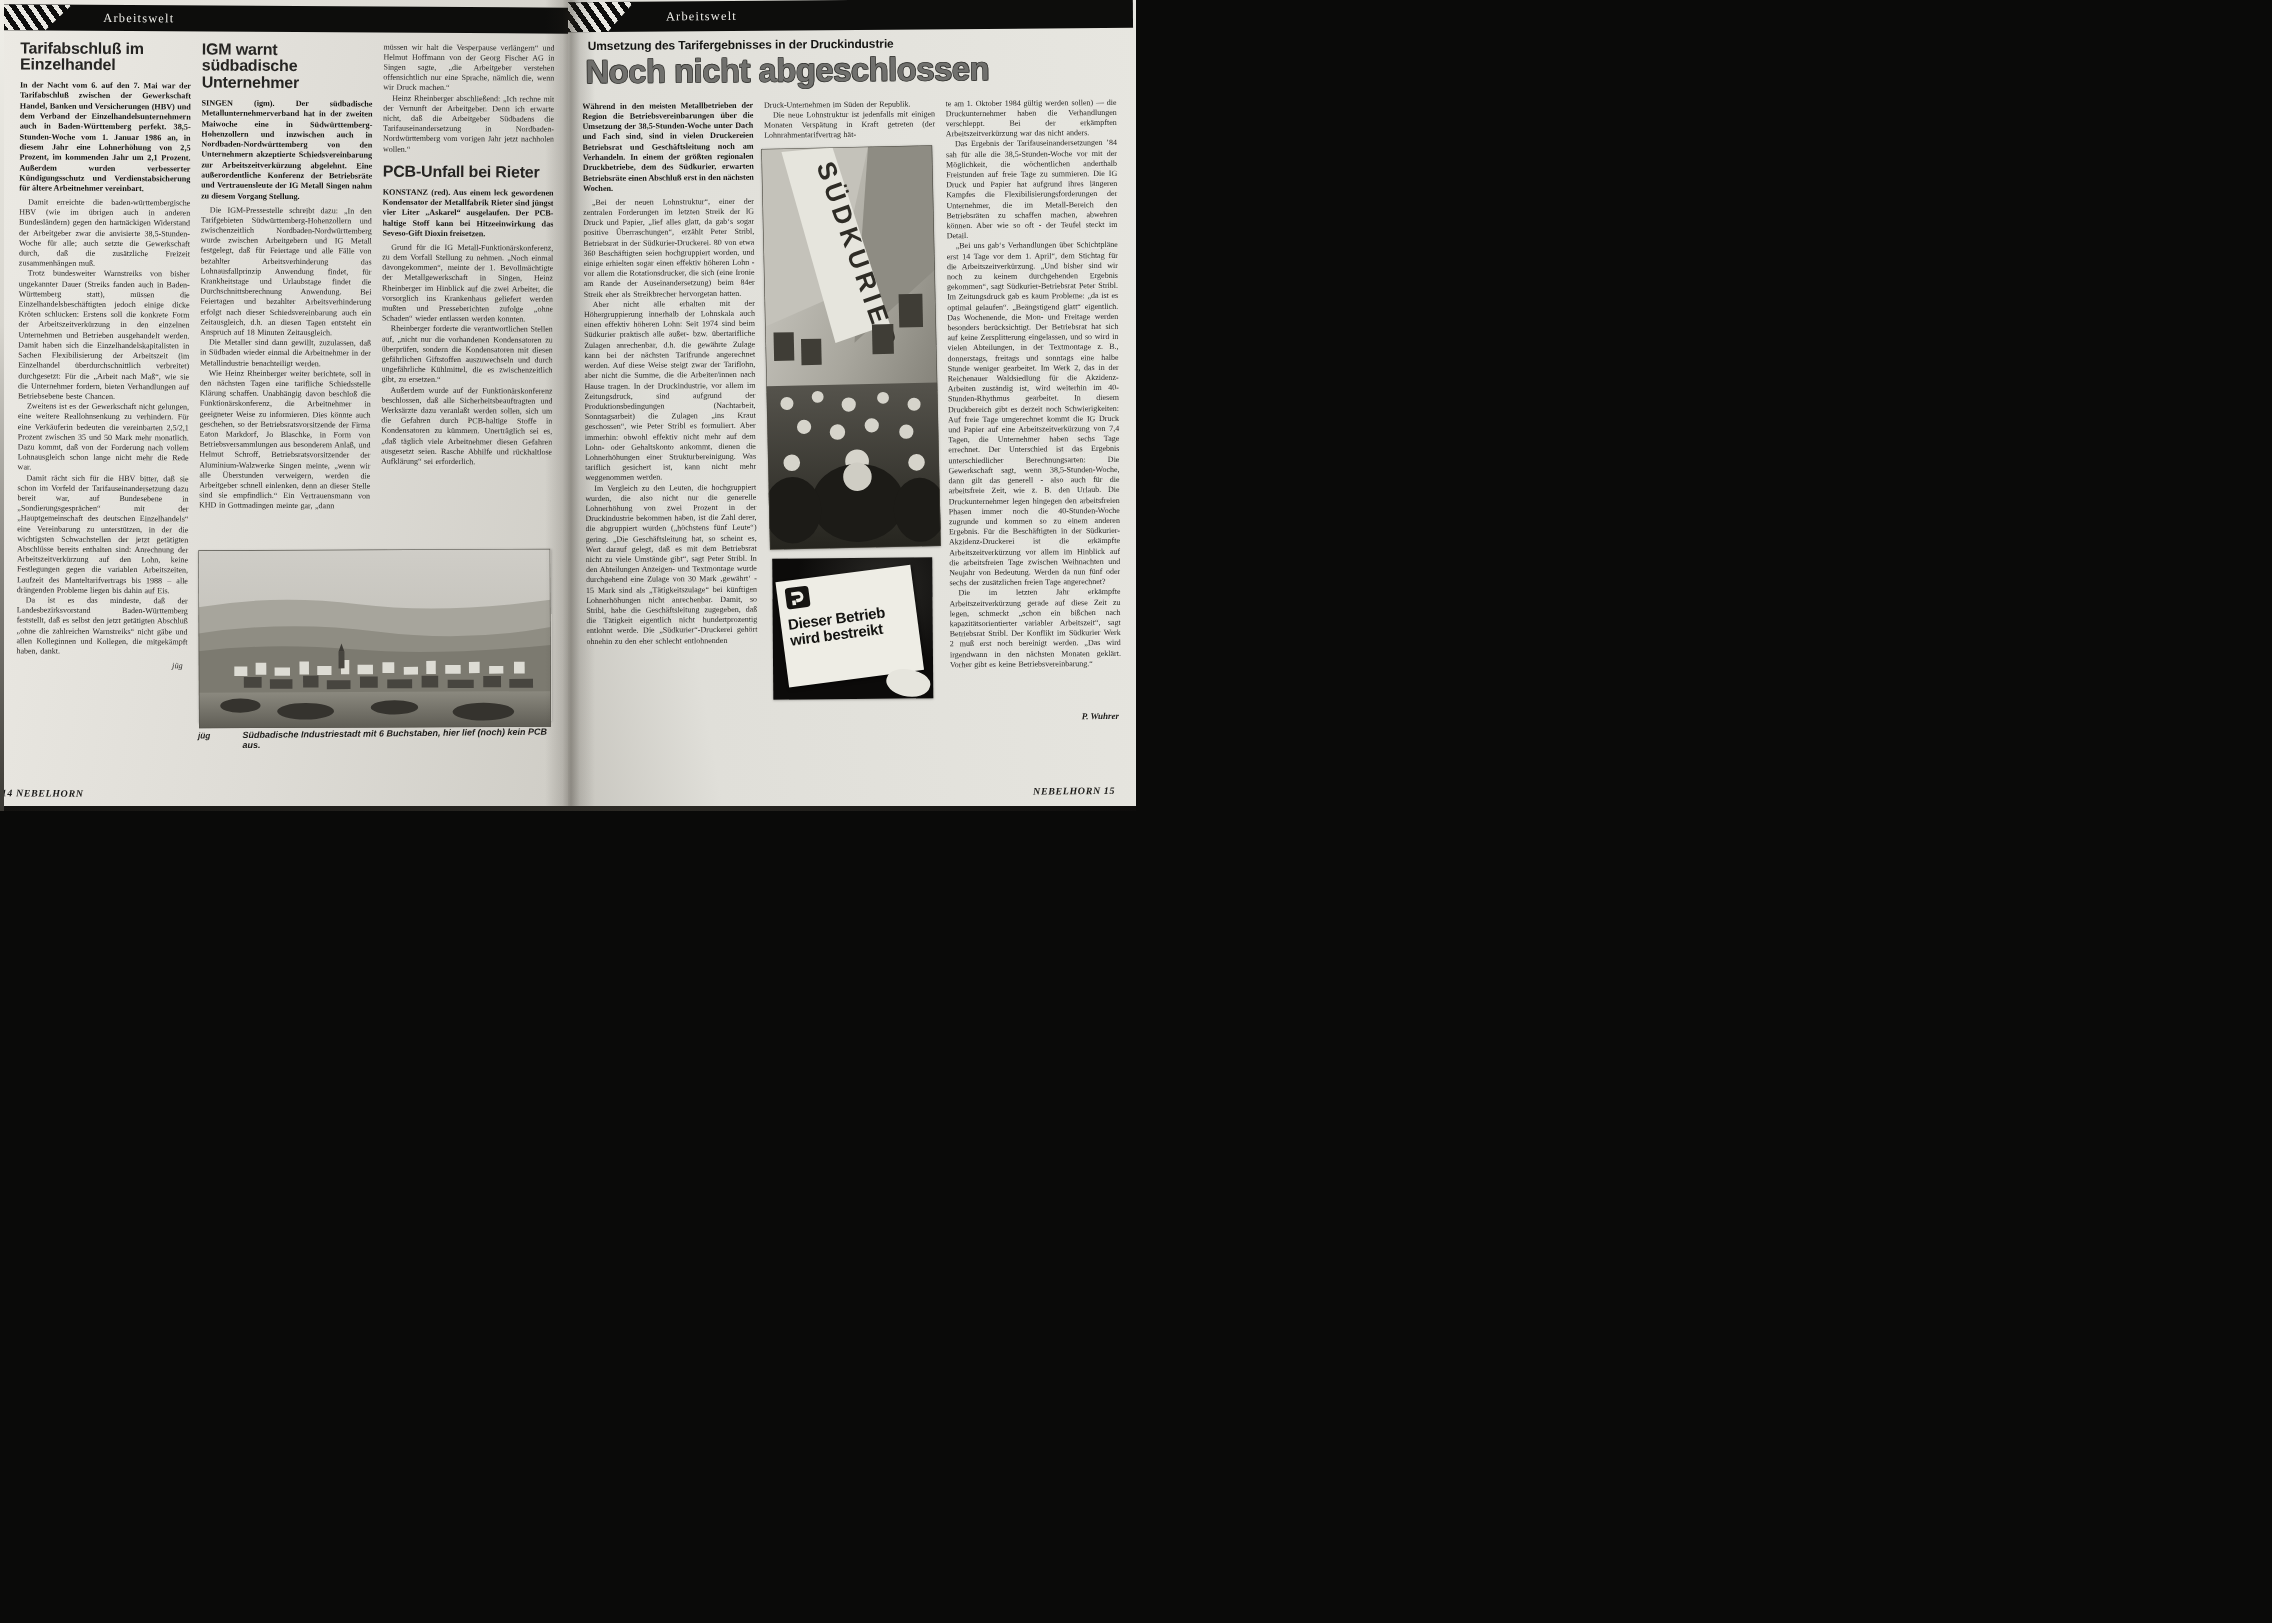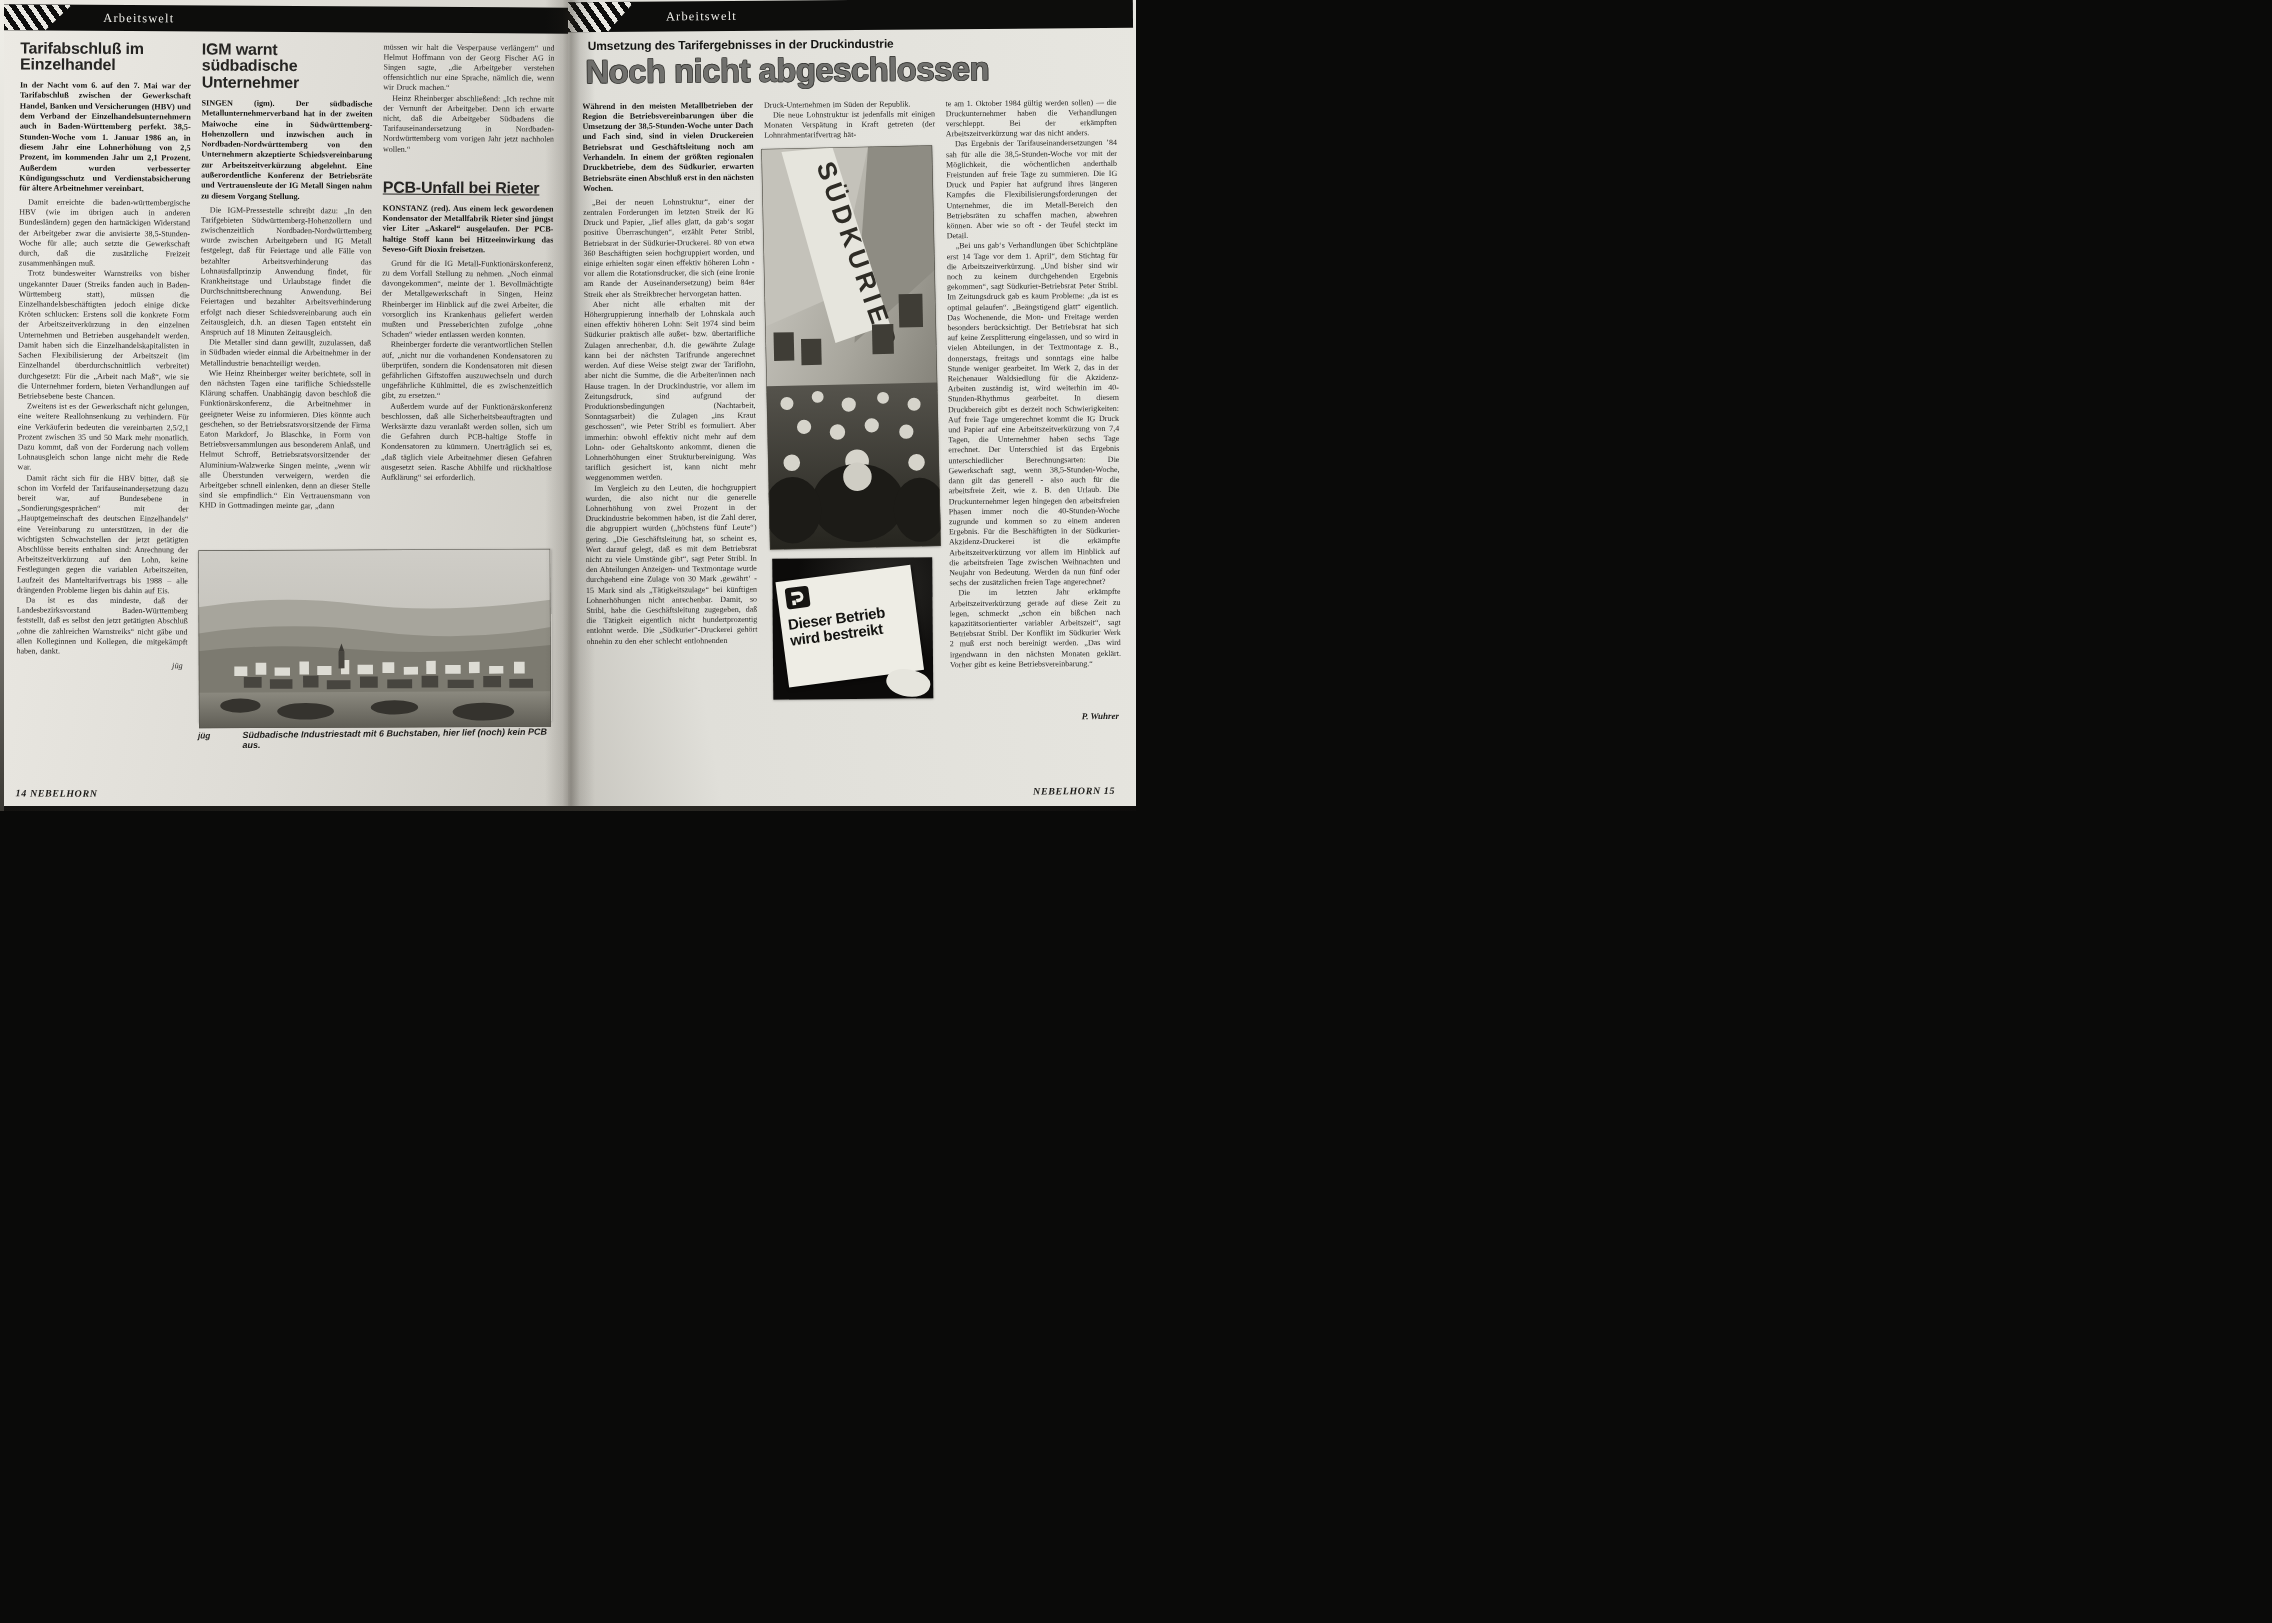--- a/index.html
+++ b/index.html
@@ -47,21 +47,21 @@
 
   .photo-sk{margin-top:7.1px;box-shadow:0 0.6px 2.4px rgba(0,0,0,.3);transform:rotate(-0.8deg);}
   .photo-sk svg{display:block;}
   .photo-sign{position:relative;margin:9.5px 6px 0 4.7px;height:141px;background:radial-gradient(circle at 70% 20%,#2a2926 0%,#0c0b0a 55%);box-shadow:0 0.6px 2.4px rgba(0,0,0,.35);overflow:hidden;}
   .placard{position:absolute;left:9.5px;top:15.4px;width:122px;height:94px;background:#eeede5;transform:rotate(-7deg);padding:6px 7.1px;box-shadow:1.2px 1.8px 3.6px rgba(0,0,0,.5);}
   .placard .sign-line{font-family:"Liberation Sans",sans-serif;font-weight:800;font-size:15px;line-height:1.12;letter-spacing:-0.3px;color:#131311;}
   .union-logo{width:26px;height:24px;margin-bottom:3.6px;}
   .hand-blob{position:absolute;right:3.6px;bottom:2.4px;width:44px;height:27px;background:#e6e5dd;border-radius:55% 45% 60% 50%;transform:rotate(14deg);}
 
   .folio{position:absolute;font-style:italic;font-weight:700;font-size:10px;color:#1c1b19;font-family:"Liberation Serif",serif;}
-  .folio-left{left:18px;bottom:10.7px;letter-spacing:0.6px;}
+  .folio-left{left:4px;bottom:10.7px;letter-spacing:0.6px;}
   .folio-right{right:24px;bottom:13px;letter-spacing:0.6px;margin-left:44px;}
 
   .fold{position:absolute;left:545px;width:50px;top:0;bottom:0;z-index:5;pointer-events:none;background:linear-gradient(90deg,rgba(0,0,0,0) 0%,rgba(40,35,28,.16) 35%,rgba(45,40,32,.38) 52%,rgba(40,35,28,.14) 70%,rgba(0,0,0,0) 100%);}
   .scan-edge-bottom{position:absolute;left:0;right:0;bottom:0;height:5.3px;z-index:6;background:linear-gradient(90deg,#131210,#2c2a25 55%,#0d0c0b);}
   .scan-edge-left{position:absolute;left:0;top:0;bottom:0;width:4.1px;z-index:6;background:linear-gradient(180deg,#f0efe9,#d8d6cf 40%,#3a3833);}
 </style>
 </head>
 <body>
 
 <div class="spread">
@@ -93,21 +93,21 @@
             <p class="body indent">Die IGM-Pressestelle schreibt dazu: „In den Tarifgebieten Südwürttemberg-Hohenzollern und zwischenzeitlich Nordbaden-Nordwürttemberg wurde zwischen Arbeitgebern und IG Metall festgelegt, daß für Feiertage und alle Fälle von bezahlter Arbeitsverhinderung das Lohnausfallprinzip Anwendung findet, für Krankheitstage und Urlaubstage findet die Durchschnittsberechnung Anwendung. Bei Feiertagen und bezahlter Arbeitsverhinderung erfolgt nach dieser Schiedsvereinbarung auch ein Zeitausgleich, d.h. an diesen Tagen entsteht ein Anspruch auf 18 Minuten Zeitausgleich.</p>
             <p class="body indent">Die Metaller sind dann gewillt, zuzulassen, daß in Südbaden wieder einmal die Arbeitnehmer in der Metallindustrie benachteiligt werden.</p>
             <p class="body indent">Wie Heinz Rheinberger weiter berichtete, soll in den nächsten Tagen eine tarifliche Schiedsstelle Klärung schaffen. Unabhängig davon beschloß die Funktionärskonferenz, die Arbeitnehmer in geeigneter Weise zu informieren. Dies könnte auch geschehen, so der Betriebsratsvorsitzende der Firma Eaton Markdorf, Jo Blaschke, in Form von Betriebsversammlungen aus besonderem Anlaß, und Helmut Schroff, Betriebsratsvorsitzender der Aluminium-Walzwerke Singen meinte, „wenn wir alle Überstunden verweigern, werden die Arbeitgeber schnell einlenken, denn an dieser Stelle sind sie empfindlich.“ Ein Vertrauensmann von KHD in Gottmadingen meinte gar, „dann</p>
           </div>
         </div>
 
         <div class="col lp-col3">
           <div class="clip845">
             <p class="body">müssen wir halt die Vesperpause verlängern“ und Helmut Hoffmann von der Georg Fischer AG in Singen sagte, „die Arbeitgeber verstehen offensichtlich nur eine Sprache, nämlich die, wenn wir Druck machen.“</p>
             <p class="body indent">Heinz Rheinberger abschließend: „Ich rechne mit der Vernunft der Arbeitgeber. Denn ich erwarte nicht, daß die Arbeitgeber Südbadens die Tarifauseinandersetzung in Nordbaden-Nordwürttemberg vom vorigen Jahr jetzt nachholen wollen.“</p>
-            <h1 class="art" style="margin-top:25px;text-decoration:underline;">PCB-Unfall bei Rieter</h1>
+            <h1 class="art" style="margin-top:9px;">PCB-Unfall bei Rieter</h1>
             <p class="lead">KONSTANZ (red). Aus einem leck gewordenen Kondensator der Metallfabrik Rieter sind jüngst vier Liter „Askarel“ ausgelaufen. Der PCB-haltige Stoff kann bei Hitzeeinwirkung das Seveso-Gift Dioxin freisetzen.</p>
             <p class="body indent">Grund für die IG Metall-Funktionärskonferenz, zu dem Vorfall Stellung zu nehmen. „Noch einmal davongekommen“, meinte der 1. Bevollmächtigte der Metallgewerkschaft in Singen, Heinz Rheinberger im Hinblick auf die zwei Arbeiter, die vorsorglich ins Krankenhaus geliefert werden mußten und Presseberichten zufolge „ohne Schaden“ wieder entlassen werden konnten.</p>
             <p class="body indent">Rheinberger forderte die verantwortlichen Stellen auf, „nicht nur die vorhandenen Kondensatoren zu überprüfen, sondern die Kondensatoren mit diesen gefährlichen Giftstoffen auszuwechseln und durch ungefährliche Kühlmittel, die es zwischenzeitlich gibt, zu ersetzen.“</p>
             <p class="body indent">Außerdem wurde auf der Funktionärskonferenz beschlossen, daß alle Sicherheitsbeauftragten und Werksärzte dazu veranlaßt werden sollen, sich um die Gefahren durch PCB-haltige Stoffe in Kondensatoren zu kümmern. Unerträglich sei es, „daß täglich viele Arbeitnehmer diesen Gefahren ausgesetzt seien. Rasche Abhilfe und rückhaltlose Aufklärung“ sei erforderlich.</p>
           </div>
         </div>
 
         <div class="lp-photo">
           <svg width="352" height="178" viewBox="0 0 594 300" preserveAspectRatio="none" role="img">
             <defs>

